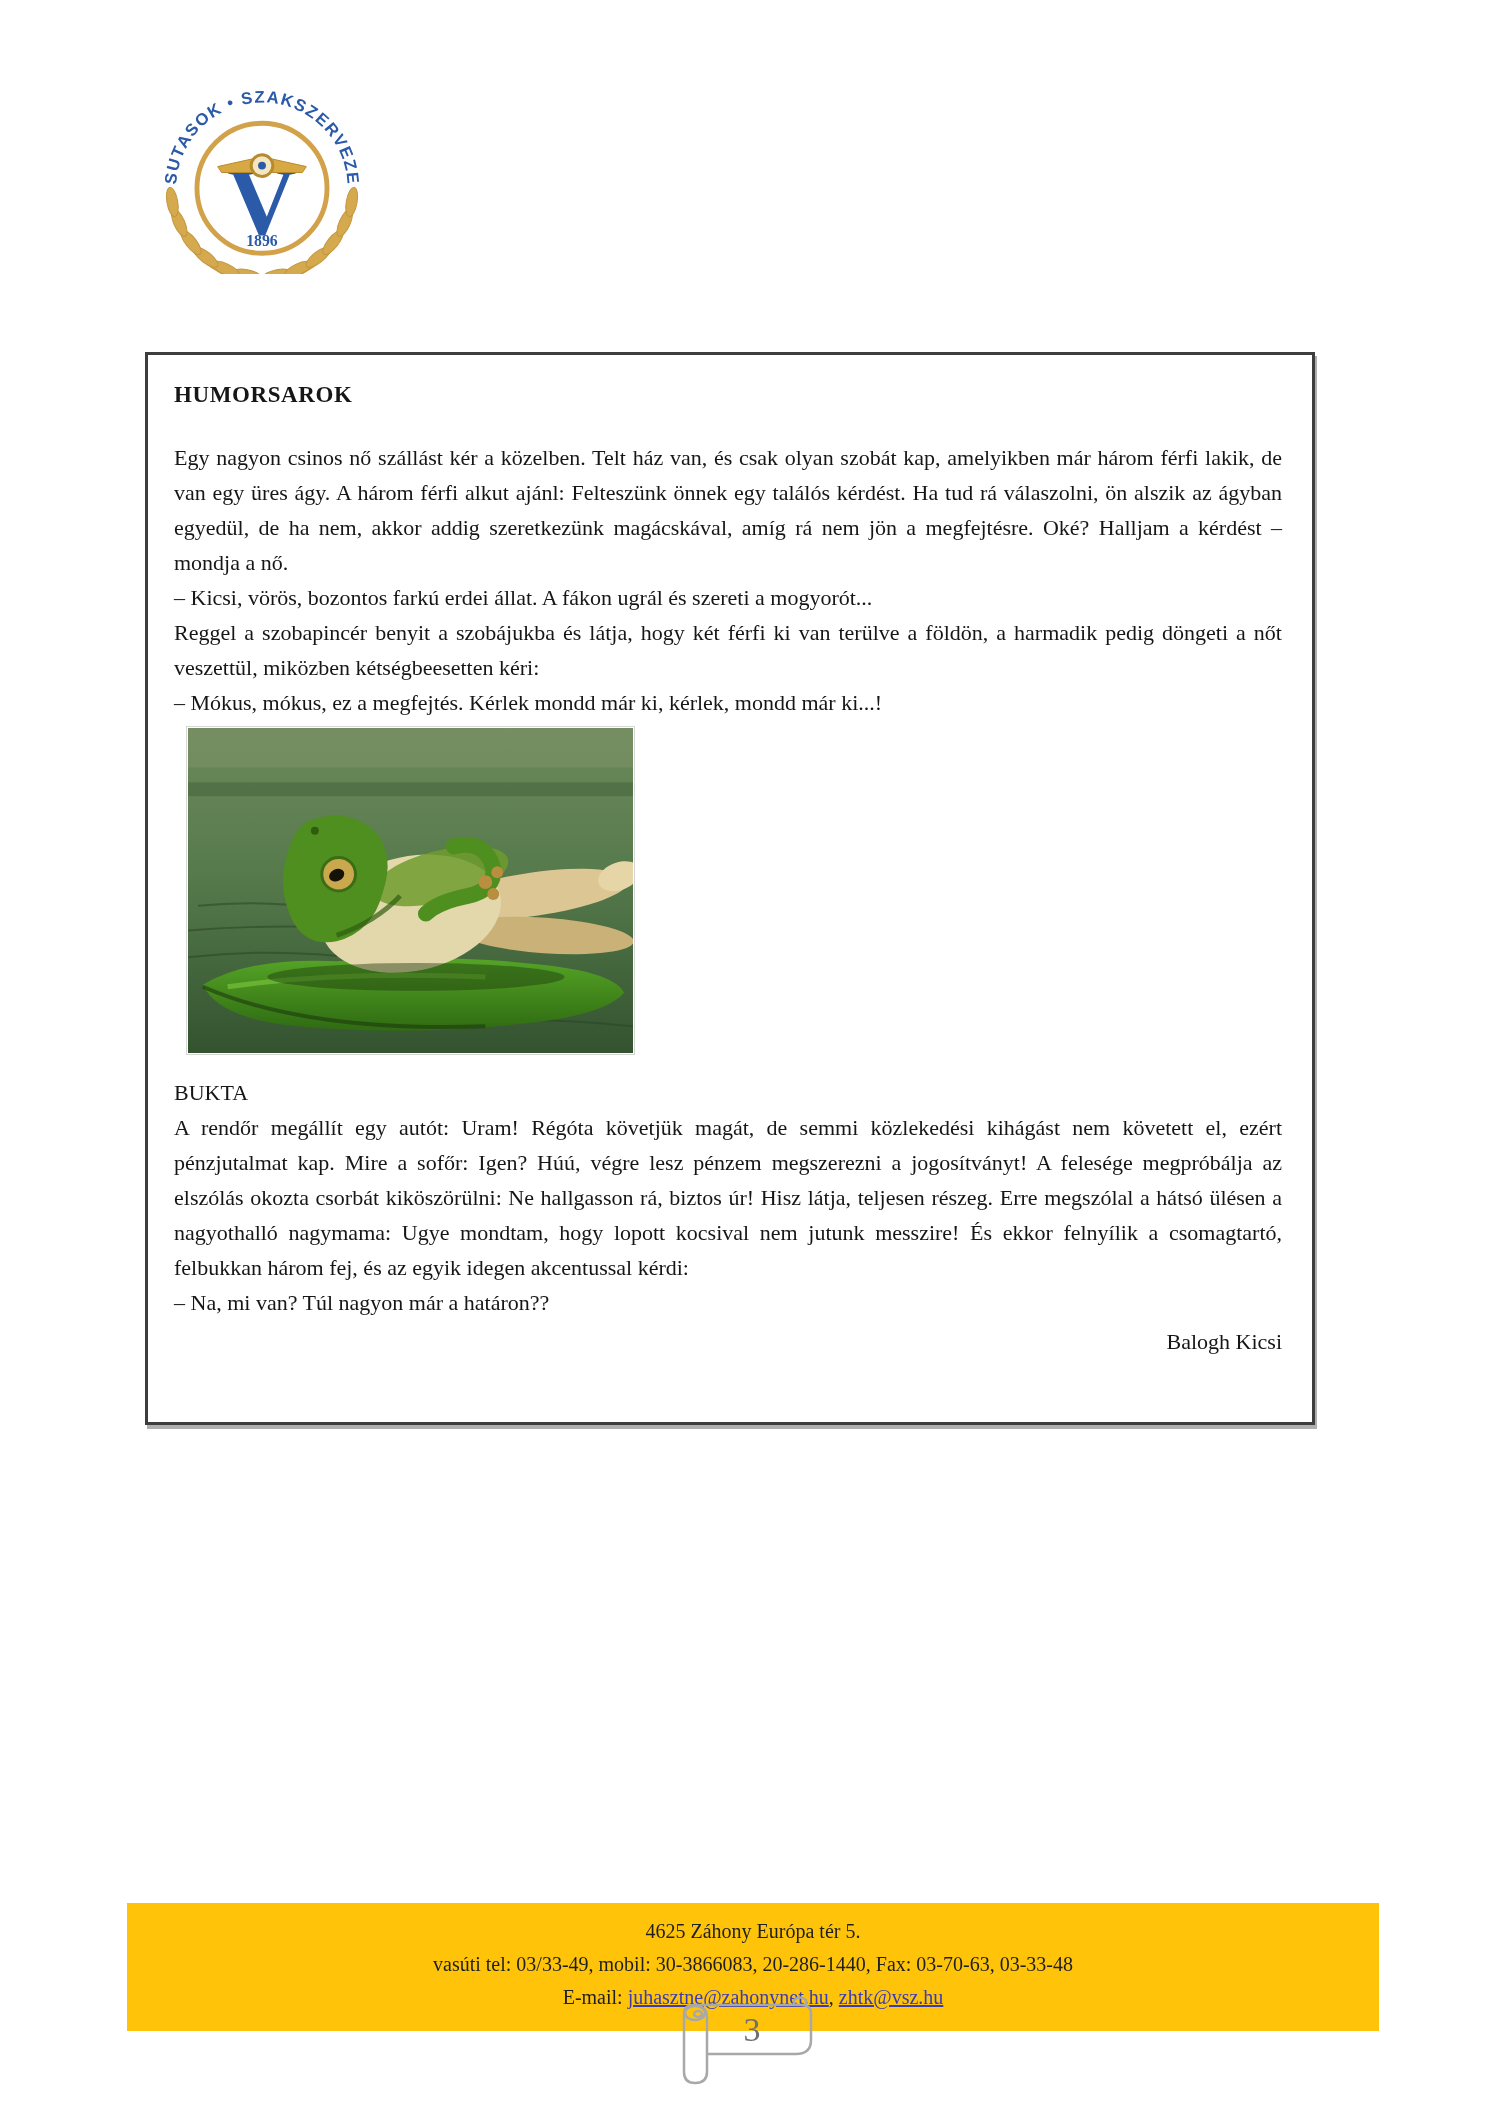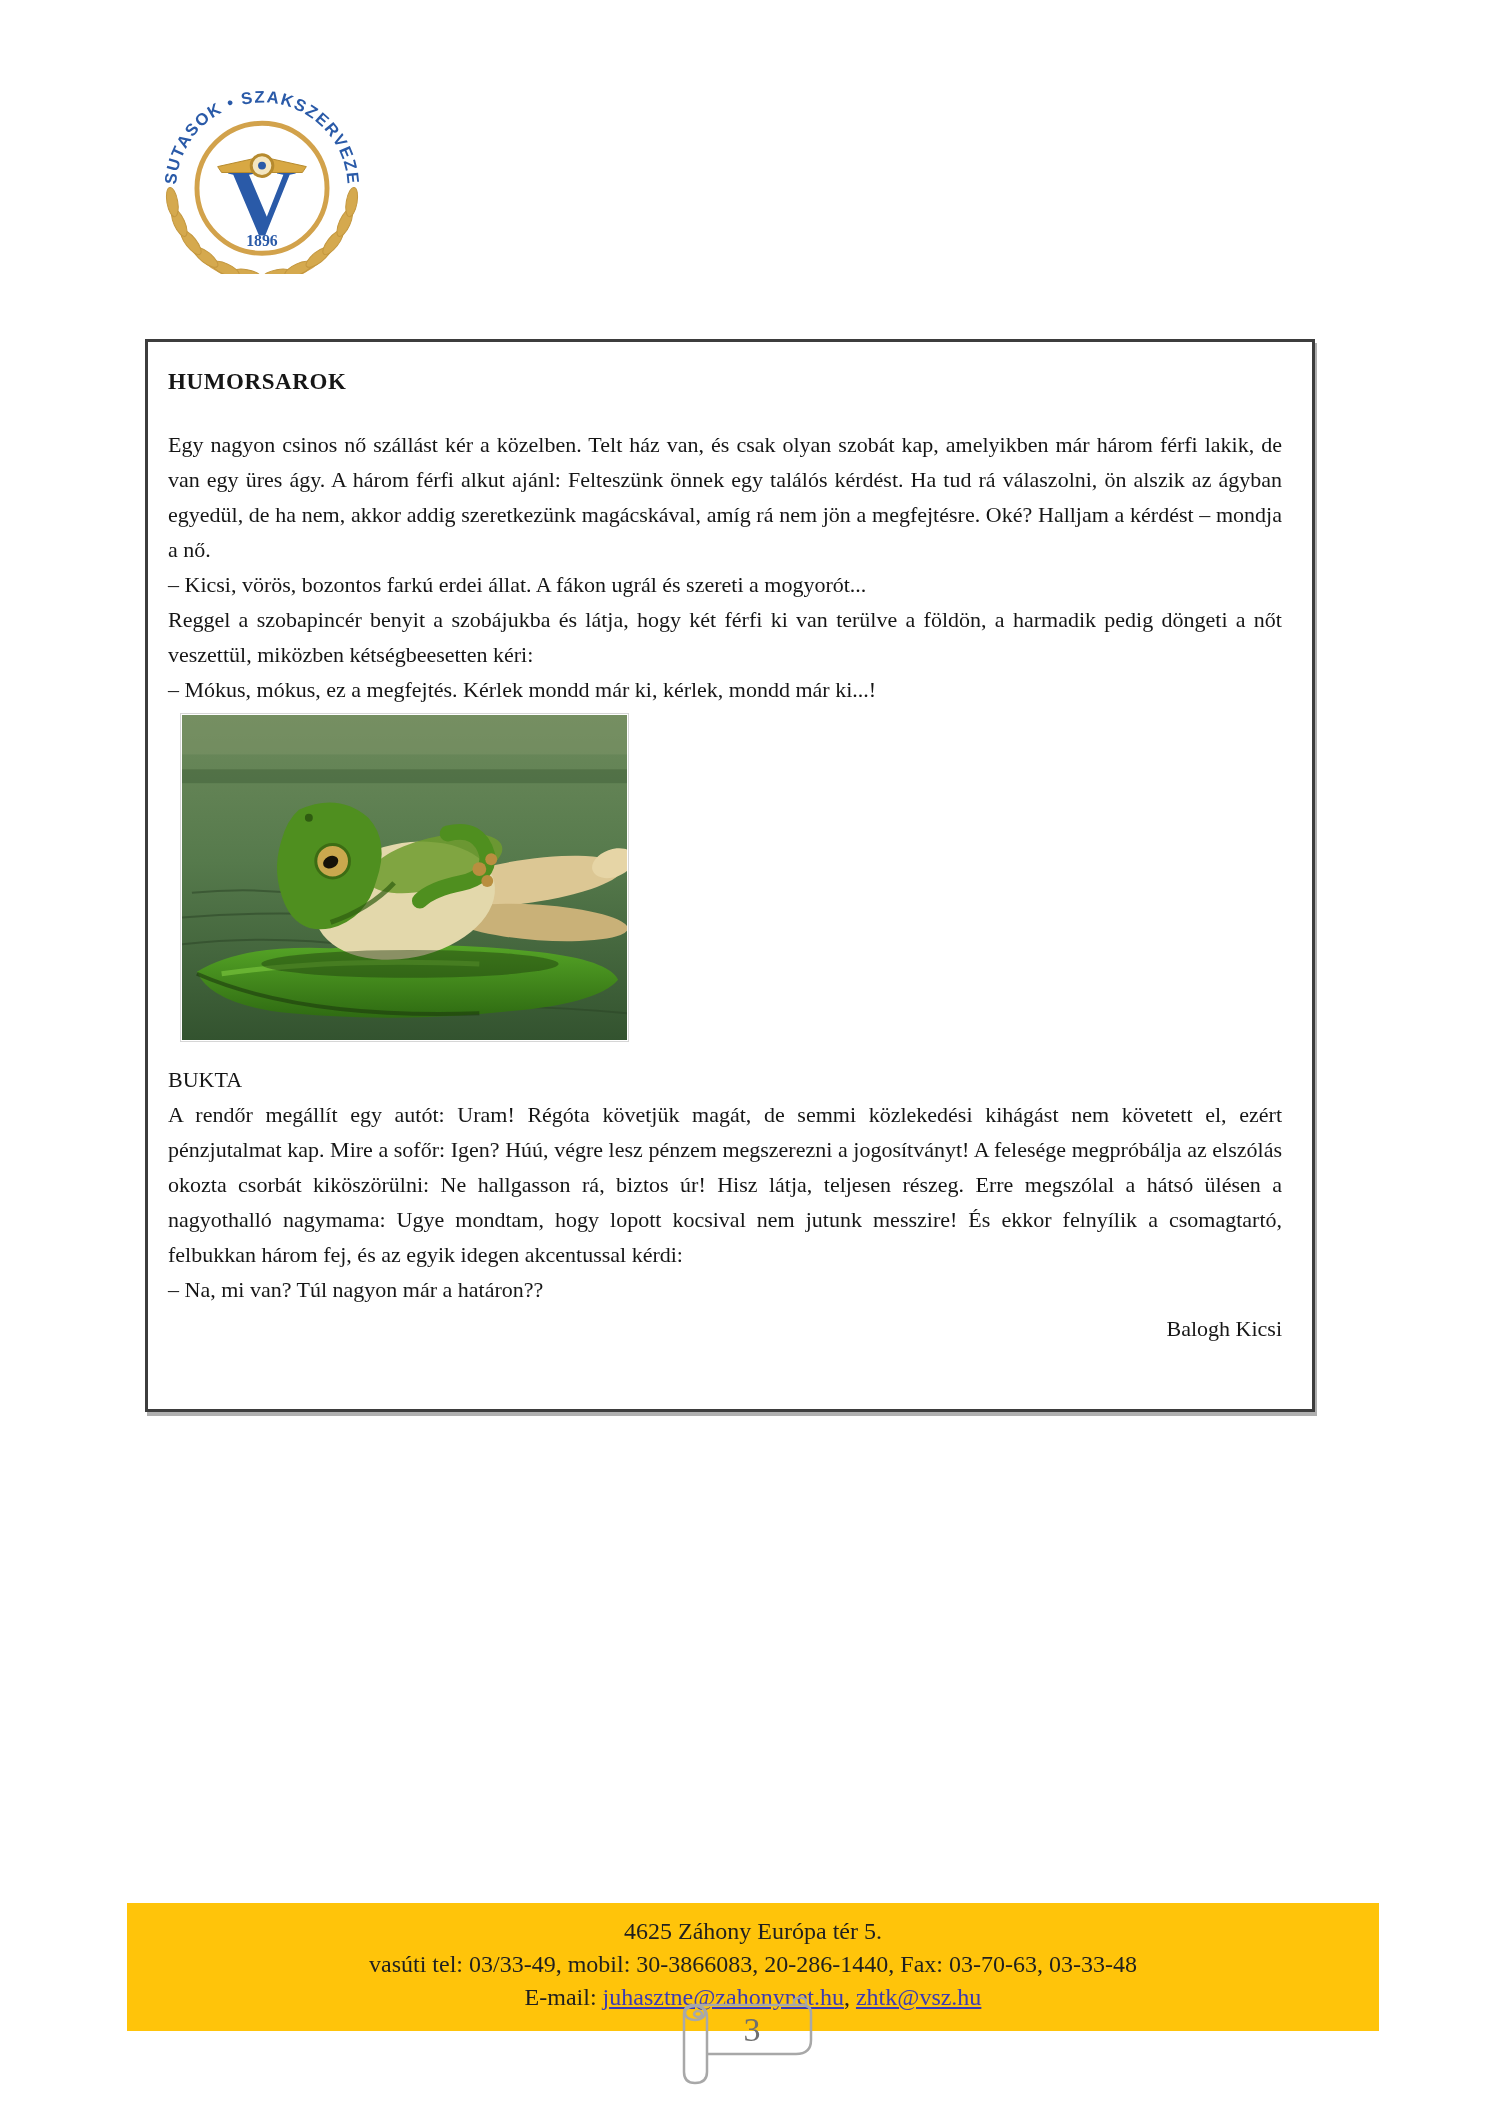--- a/index.html
+++ b/index.html
@@ -8,42 +8,42 @@
   .page { position:relative; width:1500px; height:2119px; background:#ffffff; overflow:hidden; }
 
   .logo { position:absolute; left:148px; top:72px; width:228px; height:202px; }
 
   .page-title {
     position:absolute; left:383px; top:245px;
     font-size:38px; color:#1b1b1b; white-space:nowrap; letter-spacing:0.4px;
   }
 
   .humor-box {
-    position:absolute; left:145px; top:339px; width:1170px; height:1073px;
+    position:absolute; left:145px; top:352px; width:1170px; height:1073px;
     border:3px solid #3d3d3d;
     box-shadow:2px 4px 0 rgba(110,110,110,0.55);
-    padding:22px 30px 0 20px;
+    padding:22px 30px 0 26px;
     font-size:22px; line-height:35px; color:#161616;
     overflow:hidden;
   }
   .humor-heading { font-weight:bold; font-size:23px; letter-spacing:0.6px; margin-bottom:28px; }
   .joke-title { margin:0; }
   .joke-para { text-align:justify; }
   .joke-line { }
   .frog-frame {
     display:block; margin:6px 0 20px 12px;
     width:449px; height:329px;
     border:1px solid #d6d6d6; background:#fff; padding:1px;
   }
   .signature { text-align:right; margin-top:4px; }
 
   .footer-band {
     position:absolute; left:127px; top:1903px; width:1252px; height:128px;
     background:#ffc40a; text-align:center;
-    font-size:24px; line-height:33px; color:#1f1f1f; padding-top:12px;
+    font-size:20px; line-height:33px; color:#1f1f1f; padding-top:12px;
   }
   .footer-band .email-link { color:#3b3bb4; text-decoration:underline; cursor:pointer; }
 
   .page-scroll { position:absolute; left:676px; top:1996px; width:180px; height:100px; }
 </style>
 </head>
 <body>
 
 <div class="page">
 

